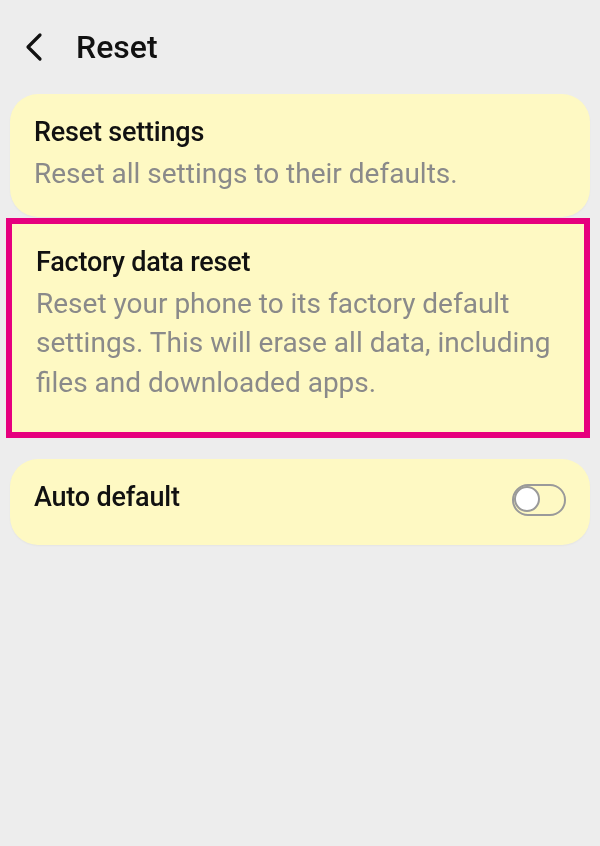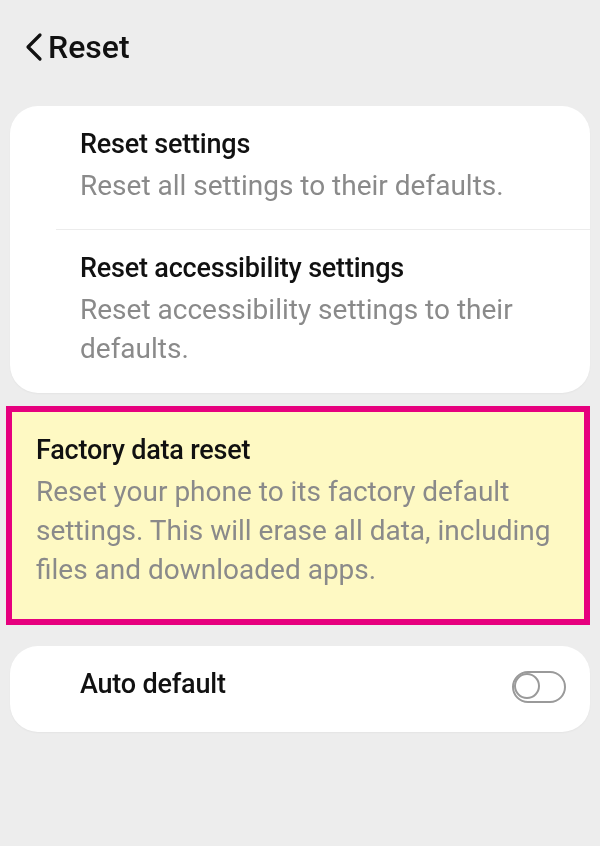--- a/index.html
+++ b/index.html
@@ -6,35 +6,34 @@
   html, body { width: 600px; height: 846px; }
   body {
     background: #ededed;
     font-family: -apple-system, "Segoe UI", Roboto, Arial, sans-serif;
     color: #111;
   }
   .header {
     display: flex;
     align-items: center;
     padding: 28px 24px 24px 24px;
-    gap: 4px;
+    gap: 32px;
   }
   .back-icon svg { display: block; }
   .header-title {
     font-size: 32px;
     font-weight: 500;
     color: #111;
   }
   .card {
-    background: #ffffff;
+    background: #fef9c3;
     border-radius: 28px;
-    margin: 16px 10px;
+    margin: 4px 10px;
     overflow: hidden;
     box-shadow: 0 1px 2px rgba(0,0,0,0.04);
-    padding-left: 46px;
   }
   .card2 { margin-top: 24px; }
   .item {
     padding: 22px 24px 24px 24px;
   }
   .item + .item {
     border-top: 1px solid #ececec;
   }
   .item-title {
     font-size: 27px;
@@ -99,24 +98,20 @@
 </div>
 
 <div class="card">
 
   <div class="item">
     <div class="item-title">Reset settings</div>
     <div class="item-desc">Reset all settings to their defaults.</div>
   </div>
 
 
-  <div class="item">
-    <div class="item-title">Reset accessibility settings</div>
-    <div class="item-desc">Reset accessibility settings to their defaults.</div>
-  </div>
 
 </div>
 
 <div class="highlight">
   <div class="item-title">Factory data reset</div>
   <div class="item-desc">Reset your phone to its factory default settings. This will erase all data, including files and downloaded apps.</div>
 </div>
 
 <div class="card card2">
   <div class="row-with-switch">

